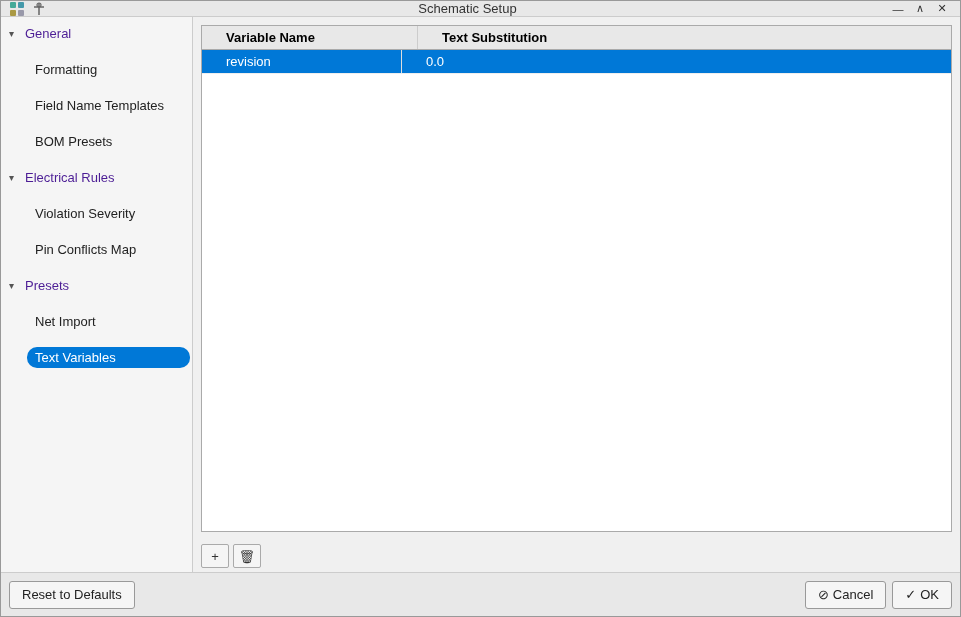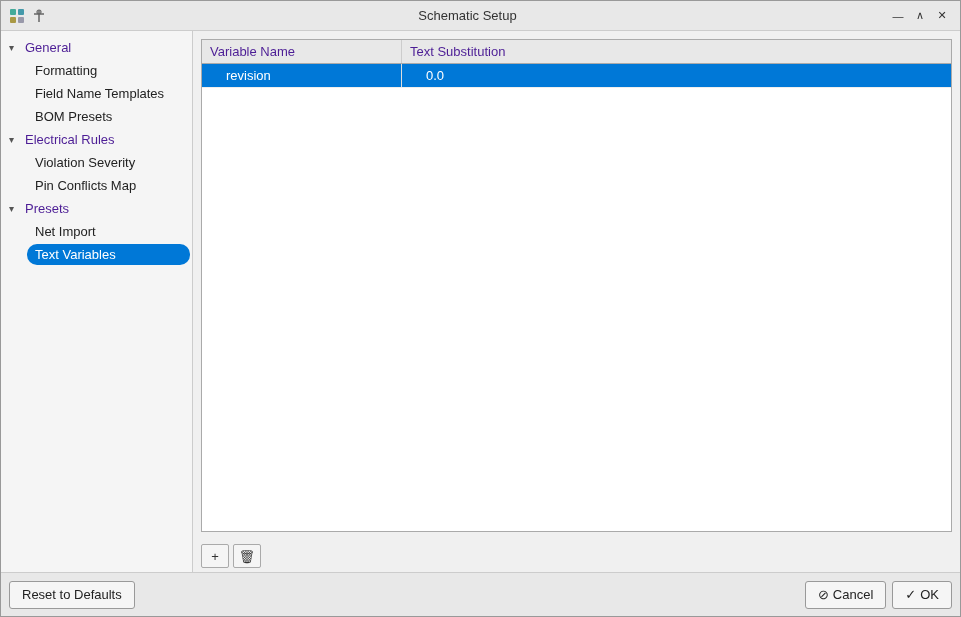--- a/index.html
+++ b/index.html
@@ -20,21 +20,21 @@
     .window {
       width: 961px;
       height: 617px;
       display: flex;
       flex-direction: column;
       border: 1px solid #999;
       background: #f0f0f0;
     }
 
     .title-bar {
-      height: 30px;
+      height: 16px;
       background: #e8e8e8;
       border-bottom: 1px solid #ccc;
       display: flex;
       align-items: center;
       justify-content: space-between;
       padding: 0 8px;
       flex-shrink: 0;
     }
 
     .title-bar-left {
@@ -126,21 +126,21 @@
 
     .tree-children {
       padding-left: 24px;
     }
 
     .tree-item {
       padding: 3px 8px;
       cursor: pointer;
       color: #222;
       border-radius: 2px;
-      margin: 2px 2px;
+      margin: 15px 2px;
     }
 
     .tree-item.active {
       background: #0078d7;
       color: white;
       border-radius: 10px;
     }
 
     .main-panel {
       flex: 1;
@@ -169,23 +169,24 @@
 
     .table-header {
       display: flex;
       background: #e8e8e8;
       border-bottom: 1px solid #aaa;
       flex-shrink: 0;
     }
 
     .table-header-cell {
       padding: 4px 8px;
-      font-weight: normal;
-      color: #4c1d95;
+      font-weight: bold;
+      color: #000000;
       border-right: 1px solid #ccc;
+      margin-left: 16px;
     }
 
     .table-header-cell:first-child {
       width: 200px;
       flex-shrink: 0;
     }
 
     .table-header-cell:last-child {
       flex: 1;
       border-right: none;

